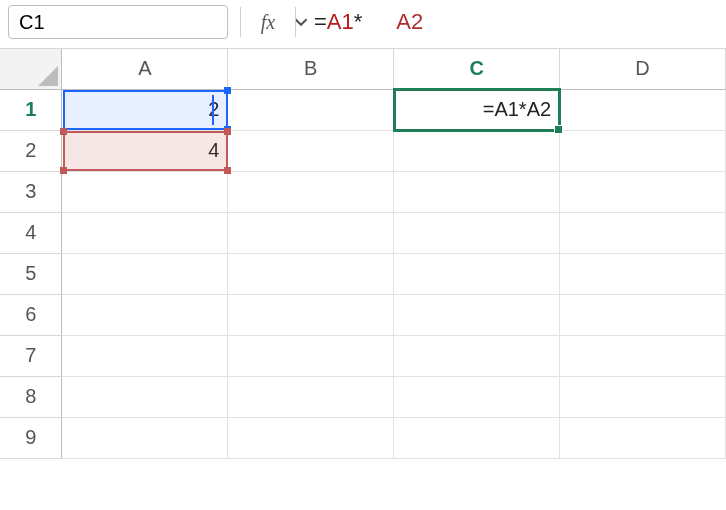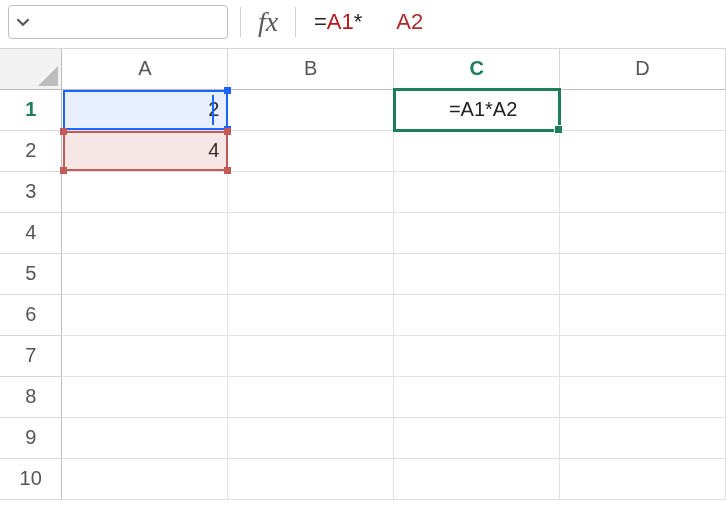--- a/index.html
+++ b/index.html
@@ -43,21 +43,21 @@
     width: 28px;
     display: flex;
     align-items: center;
     justify-content: center;
     color: #555;
   }
   .name-box-caret svg { display:block; }
   .fx-label {
     font-family: "Times New Roman", serif;
     font-style: italic;
-    font-size: 28px;
+    font-size: 20px;
     color: #5b5b5b;
     width: 30px;
     text-align: center;
   }
   .divider {
     width: 1px;
     height: 30px;
     background: #d0d0d0;
   }
   .formula-bar {
@@ -134,21 +134,21 @@
     border-right: 1px solid #e2e2e2;
     border-bottom: 1px solid #e2e2e2;
     height: 41px;
     font-size: 20px;
     padding: 0 8px;
     text-align: right;
     color: #222;
     position: relative;
     background: #fff;
   }
-  td.cell.left { text-align: center; padding-left: 21px; }
+  td.cell.left { text-align: right; padding-left: 21px; }
 
   
   .overlay { position: absolute; pointer-events: none; }
   .sel-border { border: 3px solid #1e7e57; }
   .sel-handle {
     position: absolute;
     width: 9px; height: 9px;
     background: #1e7e57;
     border: 1px solid #fff;
   }
@@ -167,20 +167,21 @@
   .ref2 { color:#c25a5a; background: rgba(194,90,90,0.15); }
   .caret-line {
     position:absolute; width:2px; background:#1a66ff;
   }
 </style>
 </head>
 <body>
 
 <div class="top-bar">
   <div class="name-box-wrap">
+    <input class="name-box-input" value="C1" style="">
     <span class="name-box-caret">
       <svg width="14" height="14" viewBox="0 0 10 10">
           <path d="M1 3 L5 7 L9 3" fill="none" stroke="#555" stroke-width="1.5"></path>
         </svg>
     </span>
   </div>
   <div class="divider"></div>
   <div class="fx-label">fx</div>
   <div class="divider"></div>
   <div class="formula-bar">
@@ -251,27 +252,20 @@
       </tr>
       <tr>
         <th class="row-head">8</th>
         <td class="cell"></td>
         <td class="cell"></td>
         <td class="cell"></td>
         <td class="cell"></td>
       </tr>
       <tr>
         <th class="row-head">9</th>
-        <td class="cell"></td>
-        <td class="cell"></td>
-        <td class="cell"></td>
-        <td class="cell"></td>
-      </tr>
-      <tr>
-        <th class="row-head">10</th>
         <td class="cell"></td>
         <td class="cell"></td>
         <td class="cell"></td>
         <td class="cell"></td>
       </tr>
     </tbody>
   </table>
 
   <div class="overlay ref-box ref1" style="left:63px; top:41px; width:165px; height:40px;">
     <div class="edge e-t"></div>

